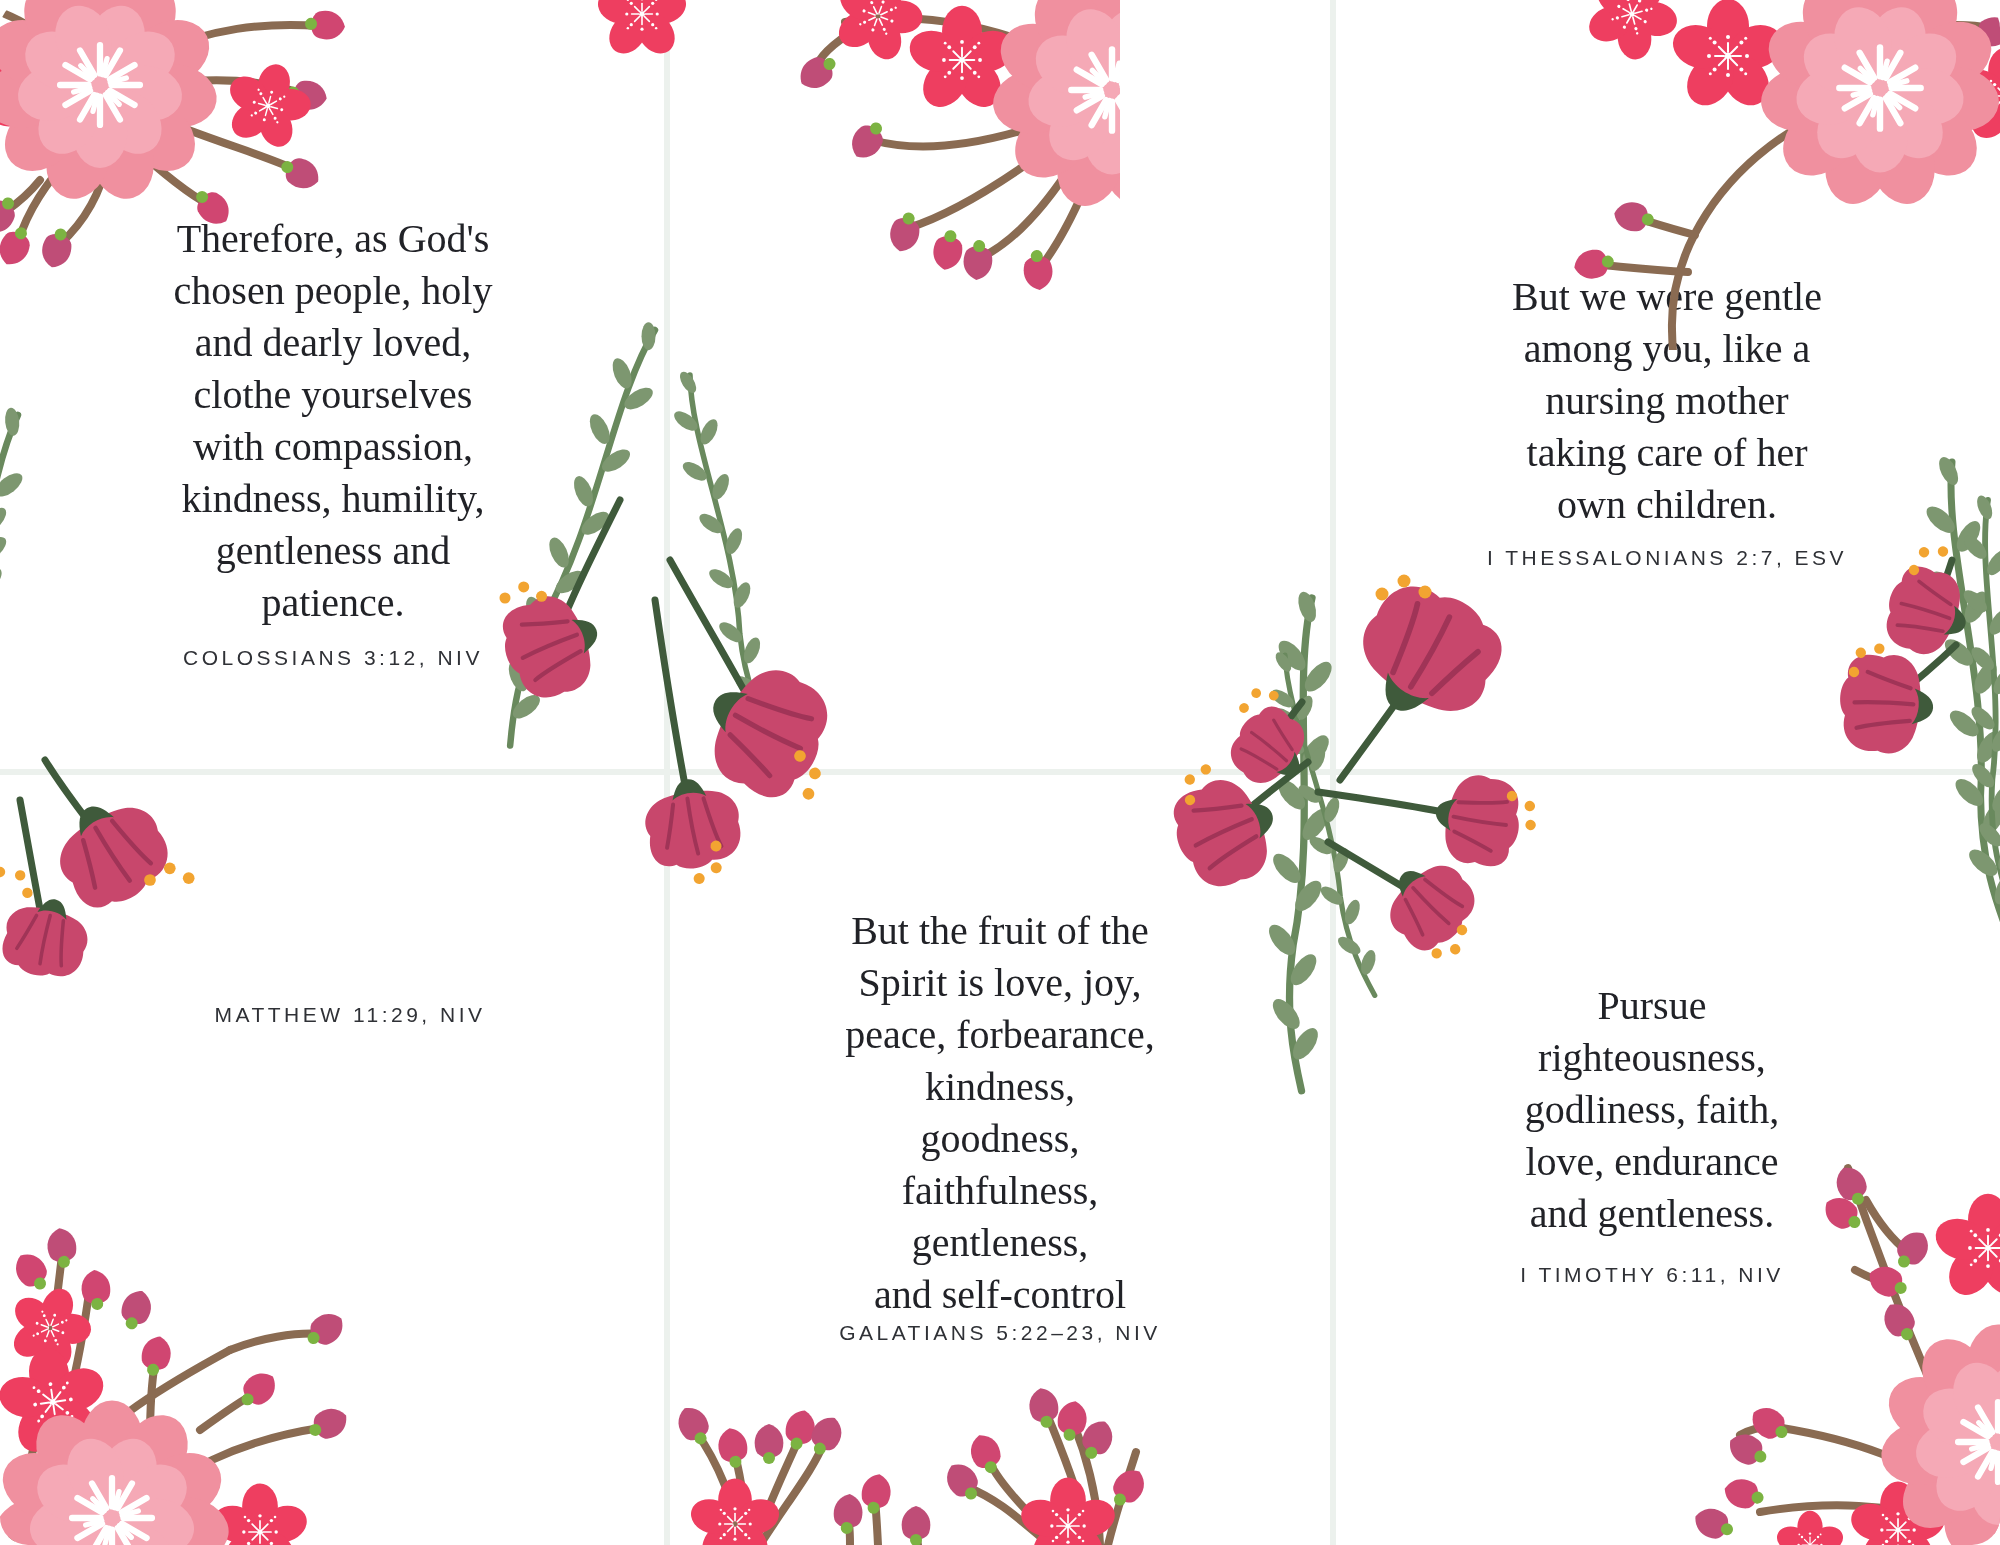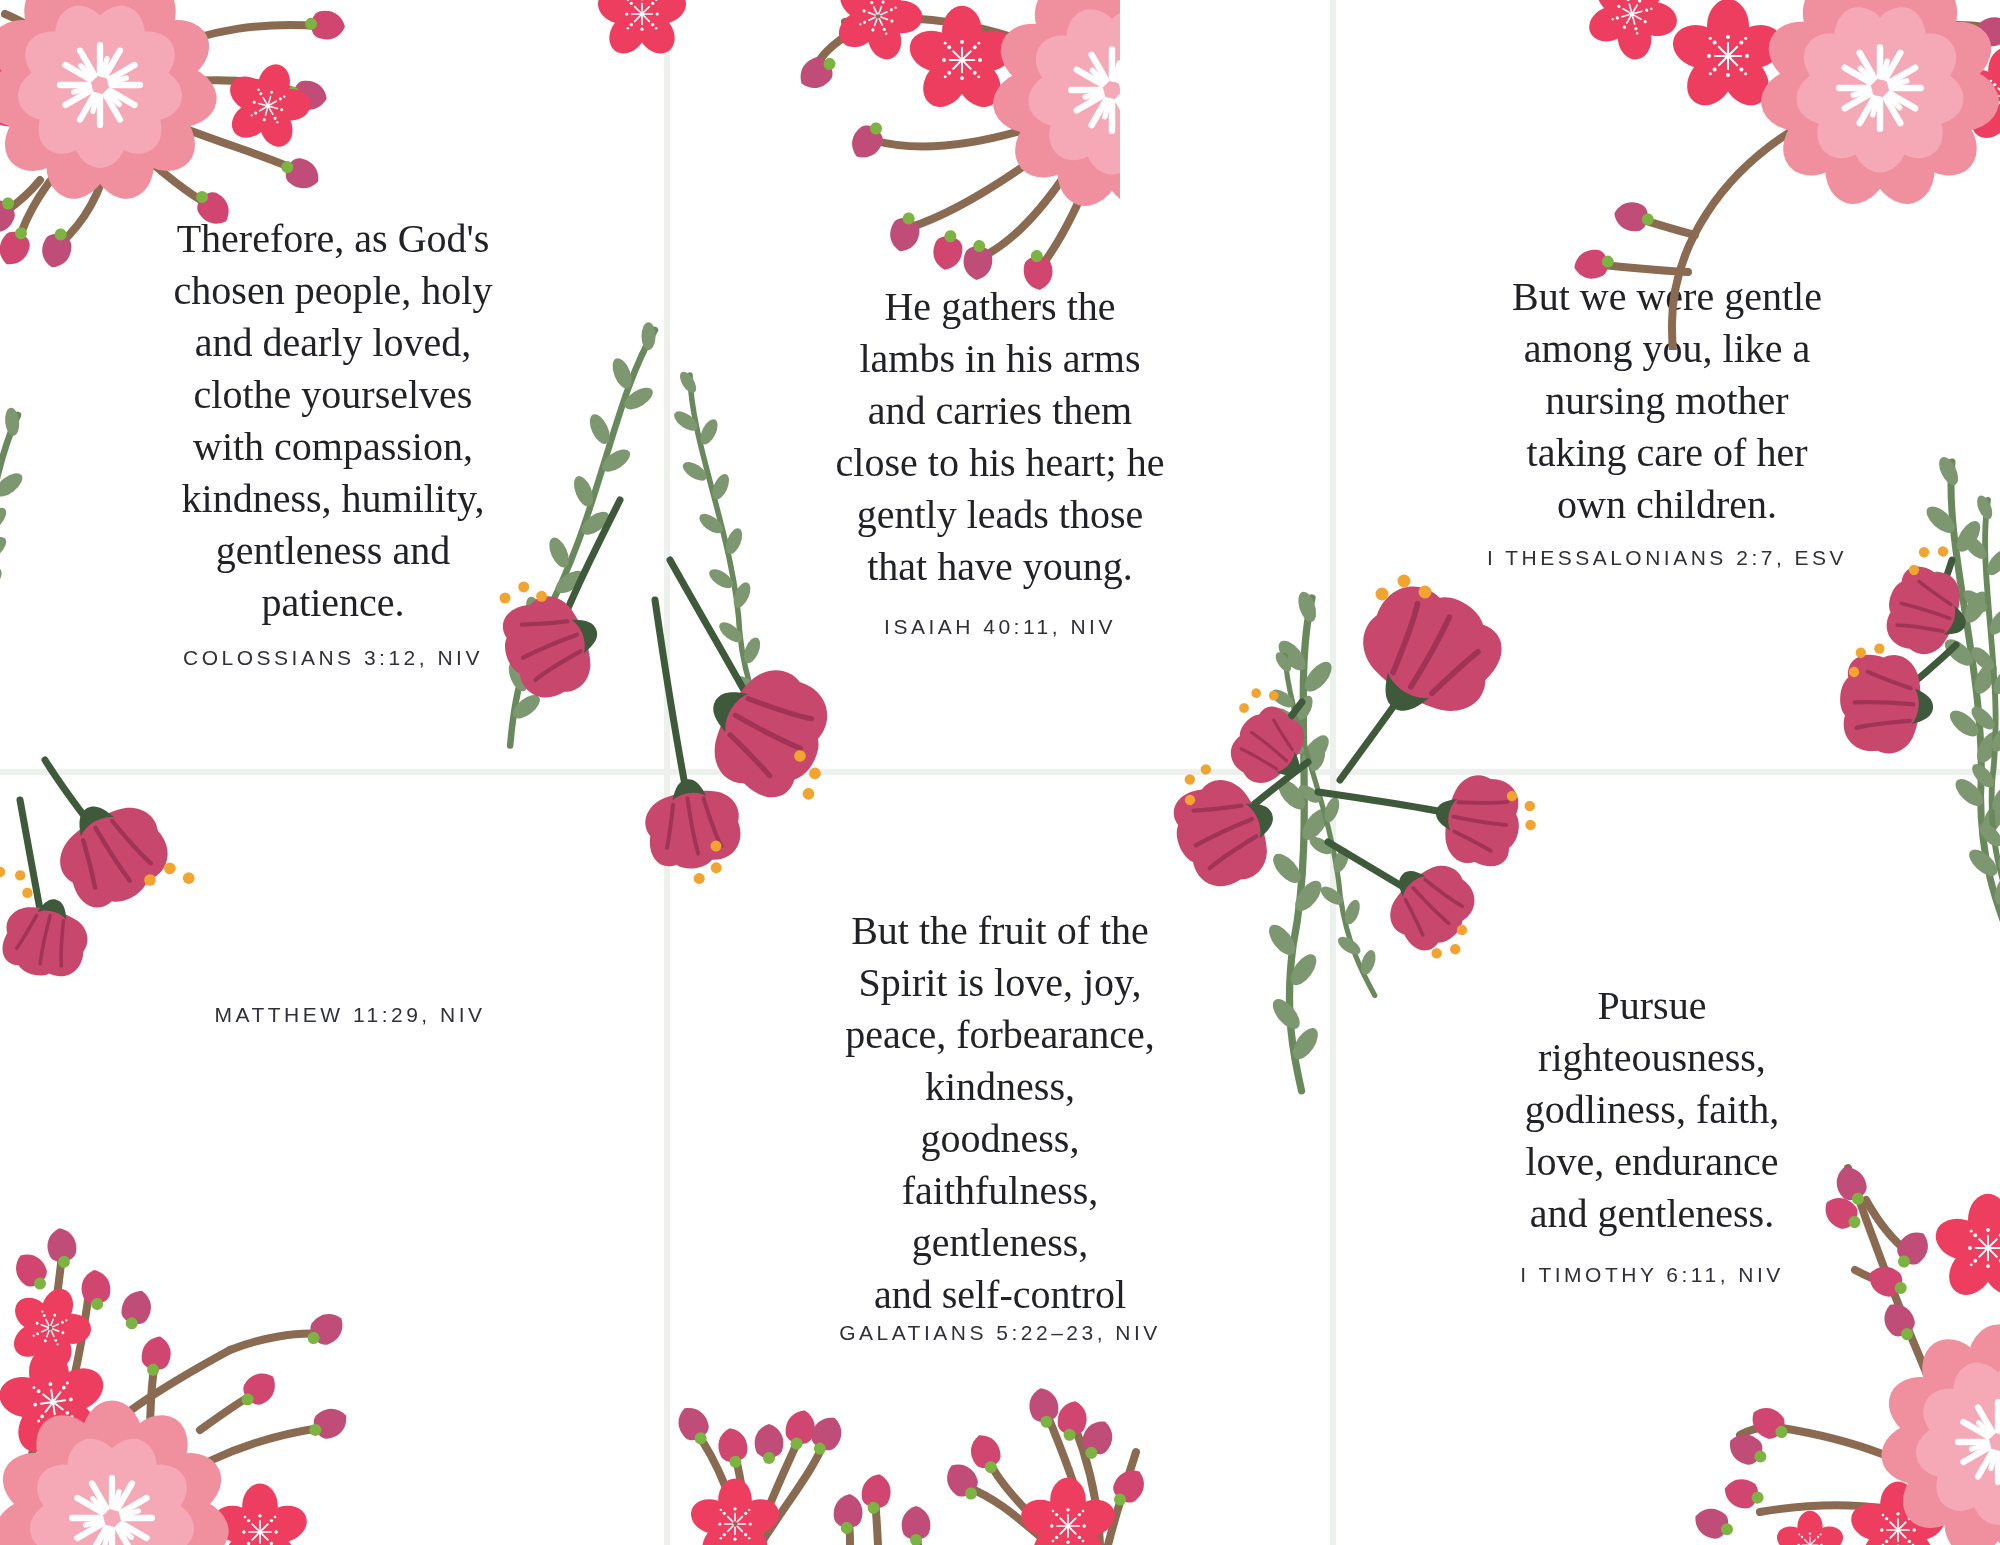--- a/index.html
+++ b/index.html
@@ -1,16 +1,16 @@
 <!DOCTYPE html>
 <html style="--background: #ffffff; --divider: #ecf1ed; --text: #212227; --reference-text: #2f3136; --petal-outer: #f0909f; --petal-inner: #f5a9b6; --blossom-red: #ee3e60; --bud-dark: #bf4d77; --bud-bright: #d04671; --branch-brown: #8a6b52; --calyx-green: #7cb342; --poppy-pink: #c8476c; --poppy-accent: #a03457; --stem-dark: #3f5a3b; --vine-green: #69895d; --leaf-green: #7d9770; --dot-yellow: #f2a431;"><head>
 <meta charset="utf-8">
 <style>
   html,body{margin:0;padding:0;background:#fff;}
-  .canvas{position:relative;width:2000px;height:1545px;overflow:hidden;background:var(--background,#fff);}
+  .canvas{position:relative;width:2000px;height:1545px;overflow:hidden;background:var(--background,#fff);border-radius:28px;}
 
   
   .divider{position:absolute;background:var(--divider,#ecf1ed);z-index:1;}
   .div-v1{left:664px;top:0;width:6px;height:1545px;}
   .div-v2{left:1330px;top:0;width:6px;height:1545px;}
   .div-h1{left:0;top:769px;width:2000px;height:6px;}
 
   
   .card{position:absolute;text-align:center;z-index:2;}
   .verse{font-family:"Liberation Serif",serif;font-size:40px;line-height:52px;
@@ -181,29 +181,20 @@
   <div class="card card-1">
     <p class="verse">Therefore, as God's
 chosen people, holy
 and dearly loved,
 clothe yourselves
 with compassion,
 kindness, humility,
 gentleness and
 patience.</p>
     <p class="ref">COLOSSIANS 3:12, NIV</p>
-  </div>
-  <div class="card card-2">
-    <p class="verse">He gathers the
-lambs in his arms
-and carries them
-close to his heart; he
-gently leads those
-that have young.</p>
-    <p class="ref">ISAIAH 40:11, NIV</p>
   </div>
   <div class="card card-3">
     <p class="verse">But we were gentle
 among you, like a
 nursing mother
 taking care of her
 own children.</p>
     <p class="ref">I THESSALONIANS 2:7, ESV</p>
   </div>
   <div class="card card-4">

